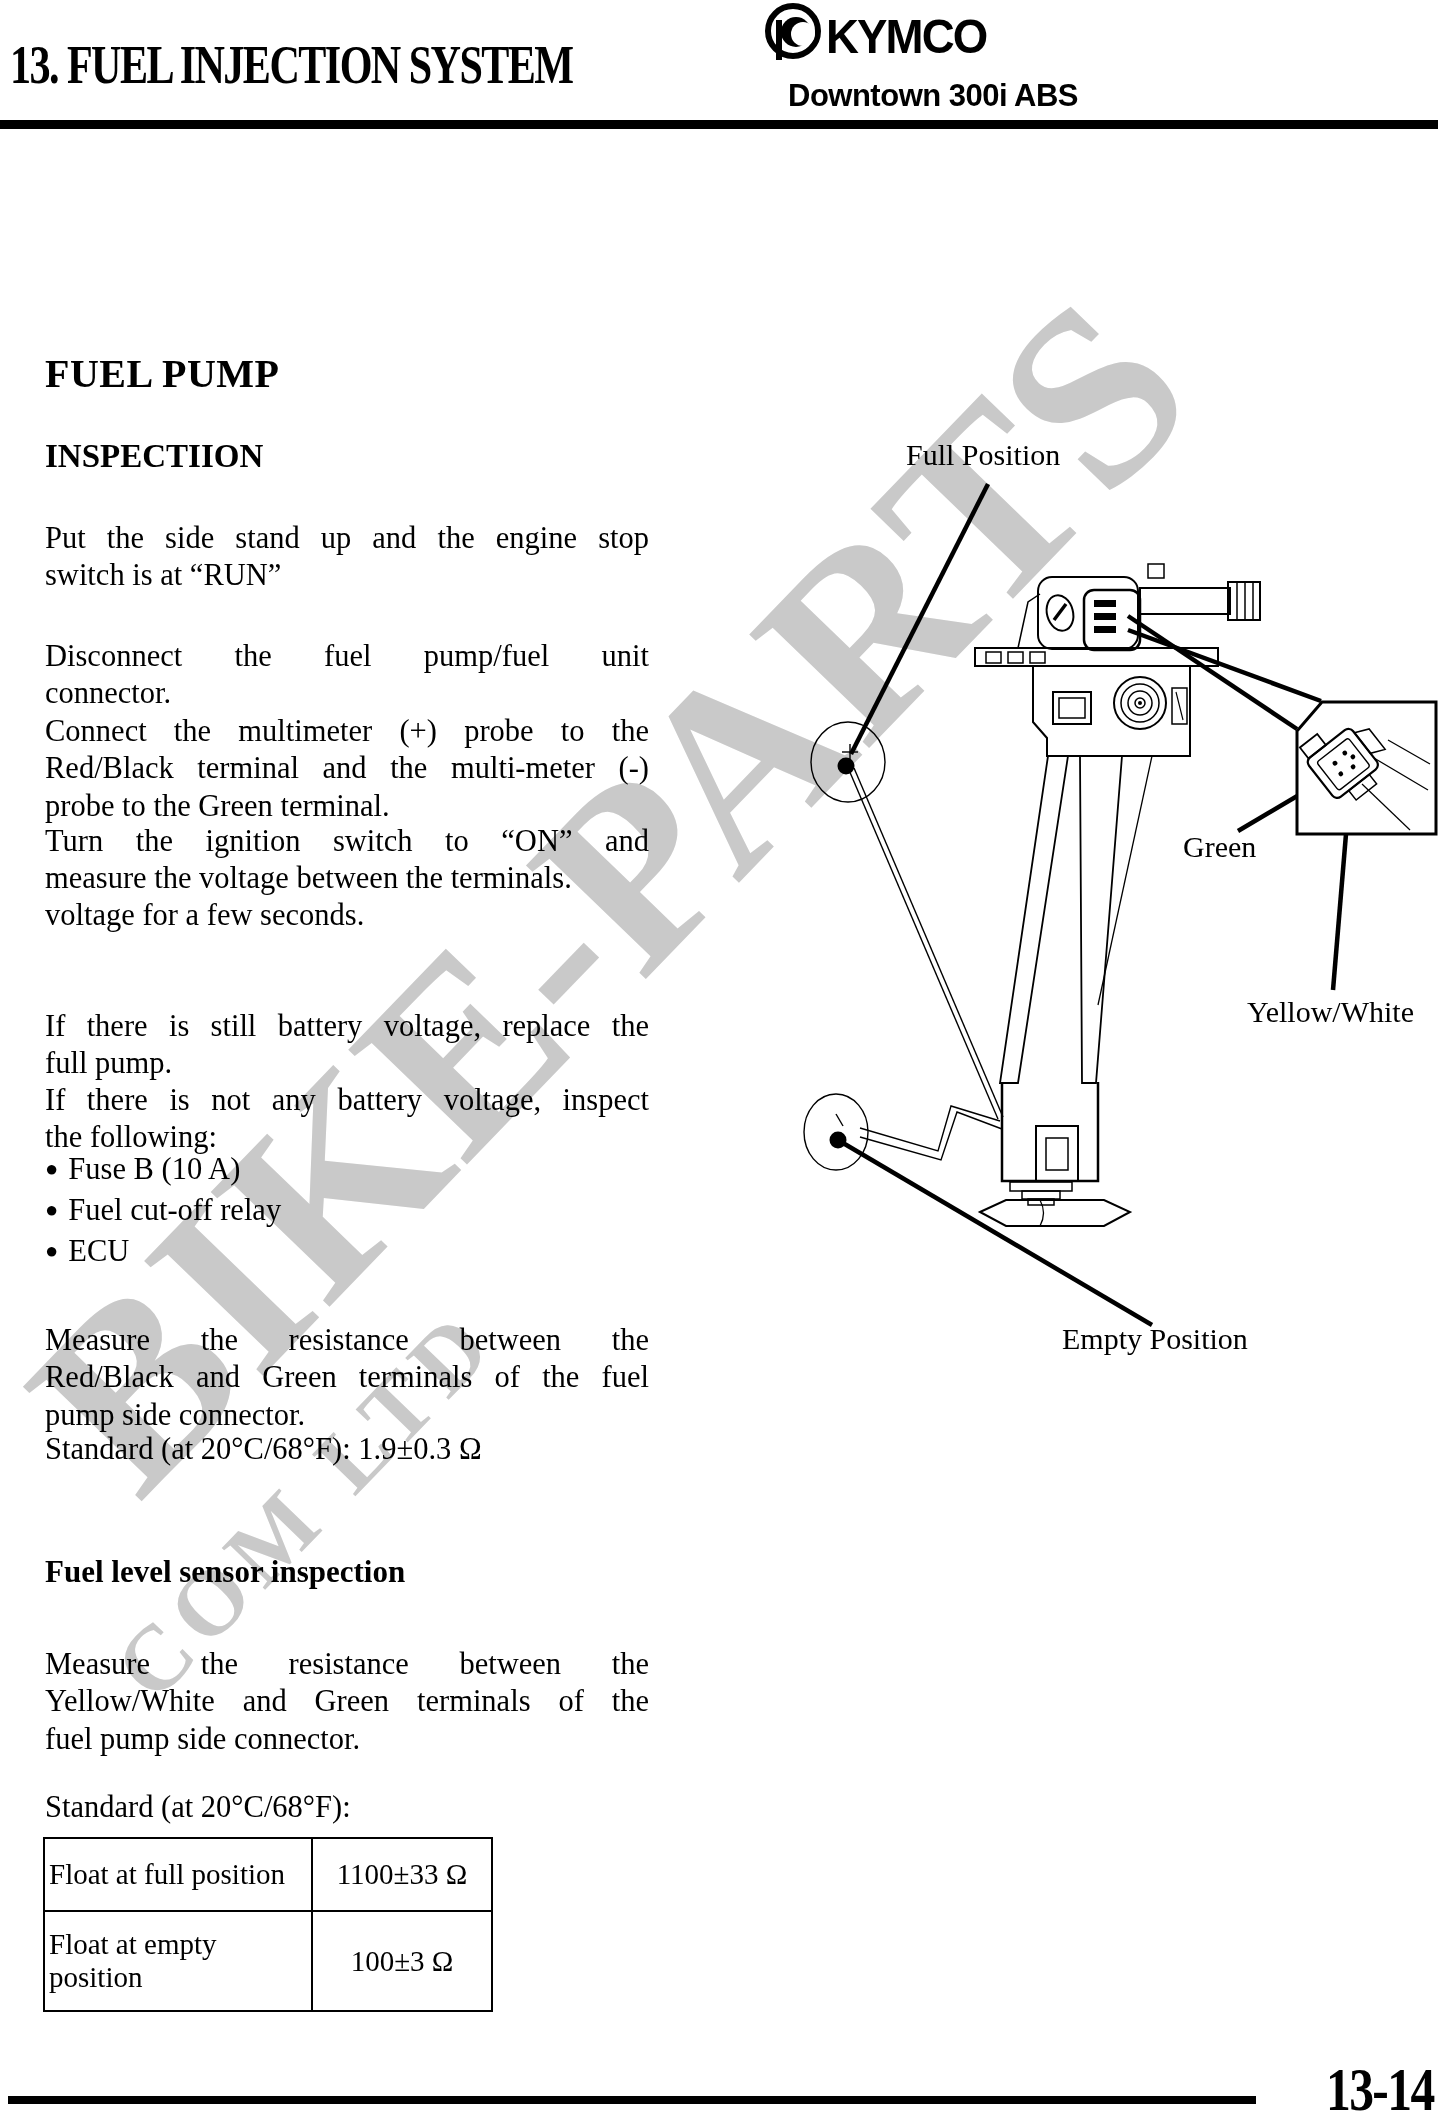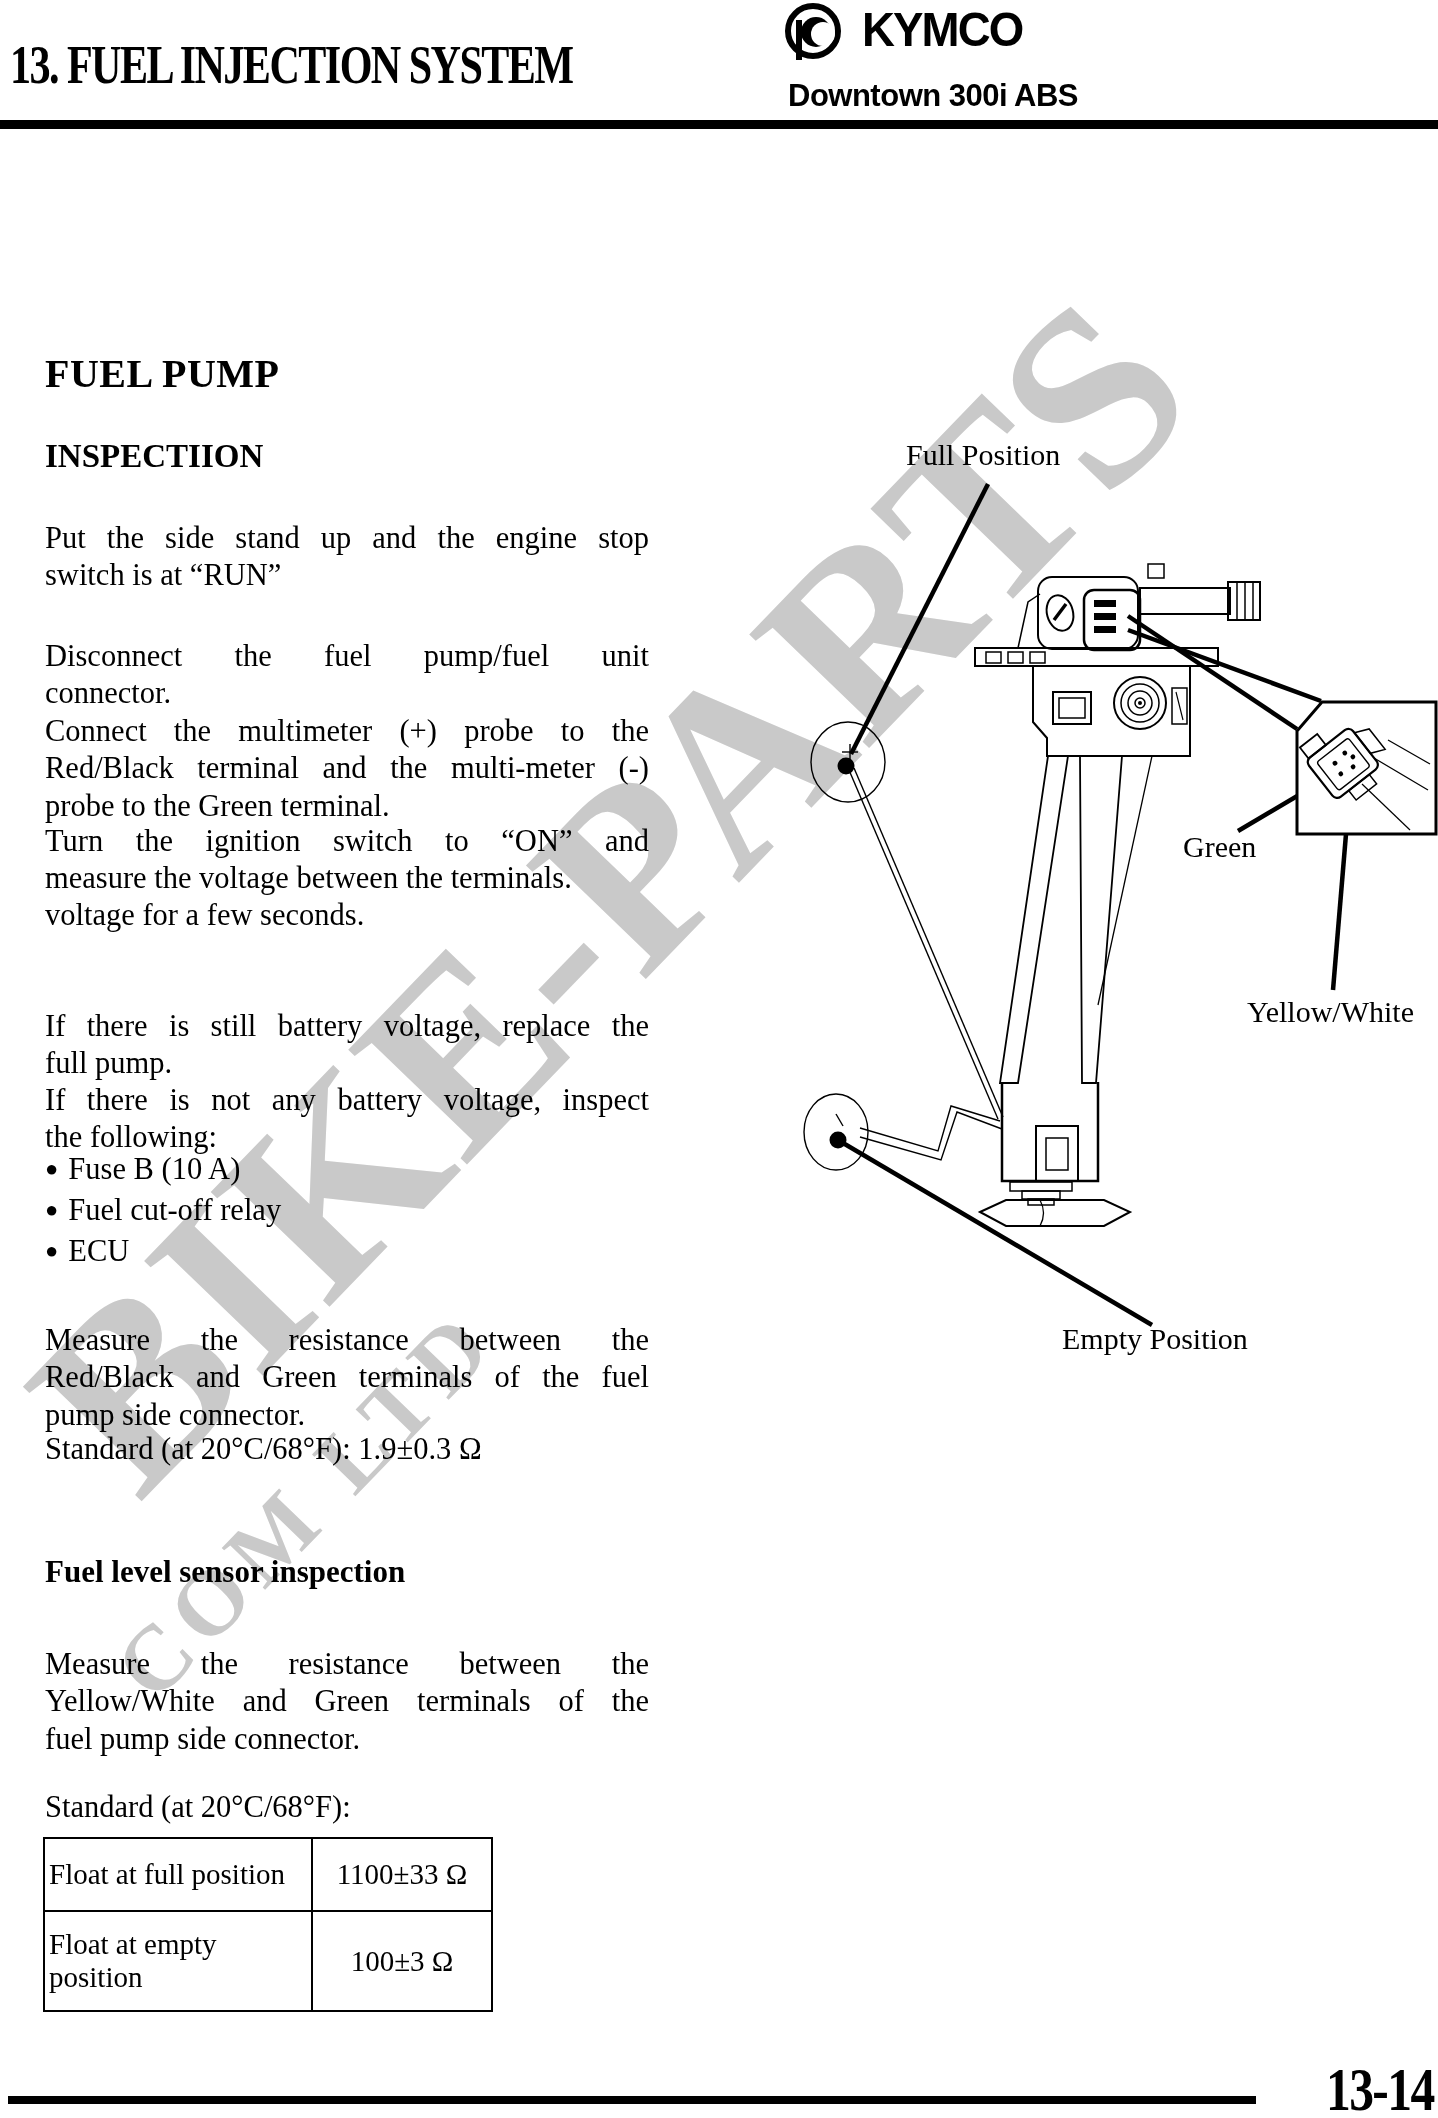--- a/index.html
+++ b/index.html
@@ -1,21 +1,21 @@
 <!DOCTYPE html>
 <html><head>
 <meta charset="utf-8">
 <style>
   html,body{margin:0;padding:0;background:#e8e8e8;}
   .page{position:relative;width:1438px;height:2118px;background:#ffffff;
         font-family:"Liberation Serif",serif;color:#000;overflow:hidden;margin:0 auto;}
   
   .chapter-title{position:absolute;left:10px;top:34px;font-size:54px;font-weight:bold;
         letter-spacing:-2px;transform:scaleX(0.78);transform-origin:0 0;white-space:nowrap;}
-  .brand-row{position:absolute;left:782px;top:2px;display:flex;align-items:flex-start;gap:18px;}
+  .brand-row{position:absolute;left:762px;top:2px;display:flex;align-items:flex-end;gap:2px;}
   .brand-text{font-family:"Liberation Sans",sans-serif;font-weight:bold;font-size:48px;
         letter-spacing:-2px;transform:scaleX(0.95);transform-origin:0 50%;}
   .model-text{position:absolute;left:788px;top:78px;width:260px;text-align:right;
         font-family:"Liberation Sans",sans-serif;font-weight:bold;font-size:31px;letter-spacing:-0.5px;white-space:nowrap;}
   .header-rule{position:absolute;left:0;top:120px;width:1438px;height:9px;background:#000;}
   
   .wm{position:absolute;color:#c9c9c9;font-weight:bold;white-space:nowrap;z-index:1;}
   .wm1{left:78px;top:1300px;font-size:252px;transform:rotate(-46deg);transform-origin:0 50%;letter-spacing:2px;}
   .wm2{left:132px;top:1630px;font-size:92px;transform:rotate(-46deg);transform-origin:0 50%;letter-spacing:10px;}
   

